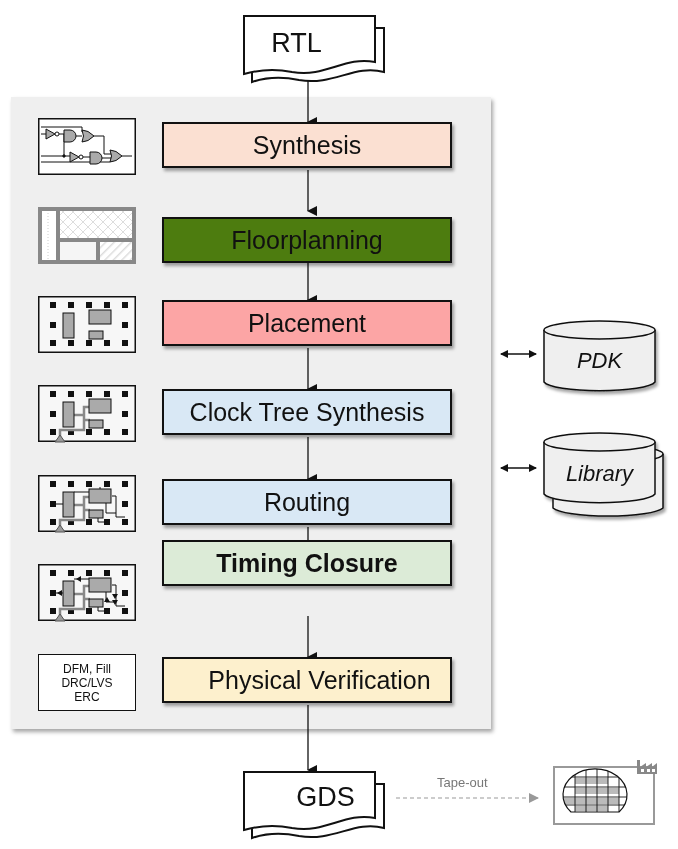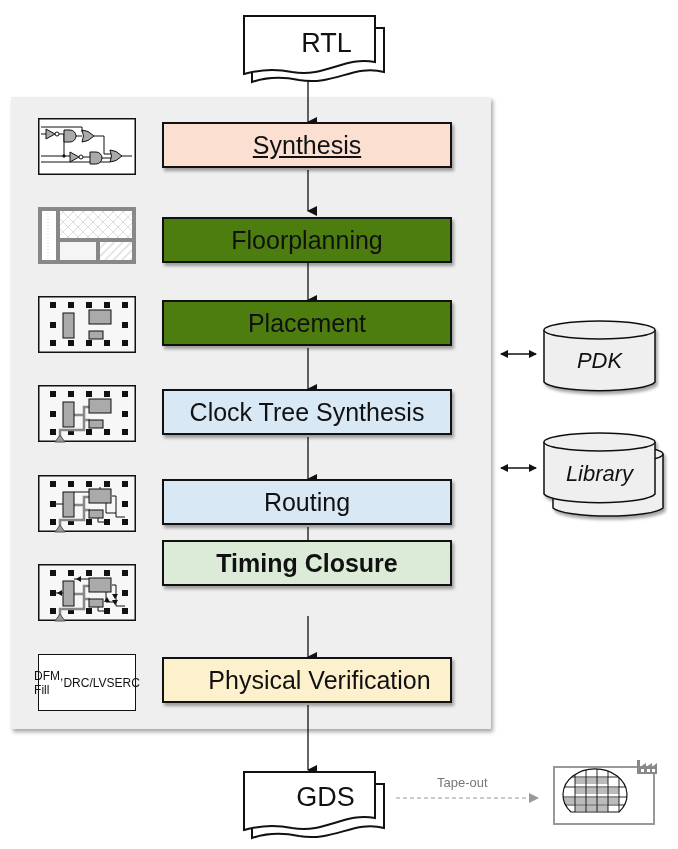--- a/index.html
+++ b/index.html
@@ -7,21 +7,21 @@
          font-family: "Liberation Sans", sans-serif; color: #111; }
   .panel { position: absolute; left: 11px; top: 97px; width: 480px; height: 632px;
            background: #efefef; box-shadow: 2px 3px 4px rgba(0,0,0,0.35); }
   .stage { position: absolute; left: 162px; width: 290px; height: 46px;
            border: 2px solid #111; box-sizing: border-box;
            display: flex; align-items: center; justify-content: center;
            font-size: 25px; box-shadow: 2px 3px 3px rgba(0,0,0,0.35); }
   .thumb { position: absolute; left: 38px; width: 98px; height: 57px; }
   .dfm { position: absolute; left: 38px; top: 654px; width: 98px; height: 57px;
          background: #fff; border: 1.5px solid #111; box-sizing: border-box;
-         display: flex; flex-direction: row; align-items: center; justify-content: center;
+         display: flex; flex-direction: column; align-items: center; justify-content: center;
          font-size: 12px; line-height: 14px; }
   .doc { position: absolute; }
   .doc-label { position: absolute; font-size: 27px; text-align: center; }
   .db-label { position: absolute; font-size: 22px; text-align: center; font-style: italic; }
   svg { position: absolute; overflow: visible; }
   .tape-label { position: absolute; left: 437px; top: 775px; font-size: 13px; color: #777; }
 </style>
 </head>
 <body>
 
@@ -49,29 +49,29 @@
   <line x1="308" y1="705" x2="308" y2="770" stroke="#111" stroke-width="1.3" marker-end="url(#ah)"></line>
   <line x1="501" y1="354" x2="536" y2="354" stroke="#111" stroke-width="1.3" marker-start="url(#dbl)" marker-end="url(#dbl)"></line>
   <line x1="501" y1="468" x2="536" y2="468" stroke="#111" stroke-width="1.3" marker-start="url(#dbl)" marker-end="url(#dbl)"></line>
   <line x1="396" y1="798" x2="538" y2="798" stroke="#999" stroke-width="1.2" stroke-dasharray="4,3" marker-end="url(#ahg)"></line>
 </svg>
 
 <svg class="doc" style="left:244px;top:14px" width="140" height="72">
   <path d="M8,14 H140 V58 C110,50 90,72 55,66 C35,62 20,64 8,68 Z" fill="#fff" stroke="#111" stroke-width="2"></path>
   <path d="M0,2 H131 V48 C100,42 82,64 48,58 C28,54 14,56 0,60 Z" fill="#fff" stroke="#111" stroke-width="2"></path>
 </svg>
-<div class="doc-label" style="left:260px;top:28px;width:133px">RTL</div>
-
-<div class="stage" style="top: 122px; background: rgb(251, 224, 210); text-decoration: underline;">
+<div class="doc-label" style="left:230px;top:28px;width:133px">RTL</div>
+
+<div class="stage" style="top: 122px; background: rgb(251, 224, 210);">
     <span>Synthesis</span>
   </div>
 <div class="stage" style="top: 217px; background: #4d7c0f;">
     <span>Floorplanning</span>
   </div>
-<div class="stage" style="top: 300px; background: #4d7c0f;">
+<div class="stage" style="top: 300px; background: #fca5a5;">
     <span>Placement</span>
   </div>
 <div class="stage" style="top: 389px; background: rgb(217, 232, 245);">
     <span>Clock Tree Synthesis</span>
   </div>
 <div class="stage" style="top: 479px; background: rgb(217, 232, 245);">
     <span>Routing</span>
   </div>
 <div class="stage" style="top: 540px; background: rgb(220, 235, 215); font-weight: bold;">
     <span>Timing Closure</span>

